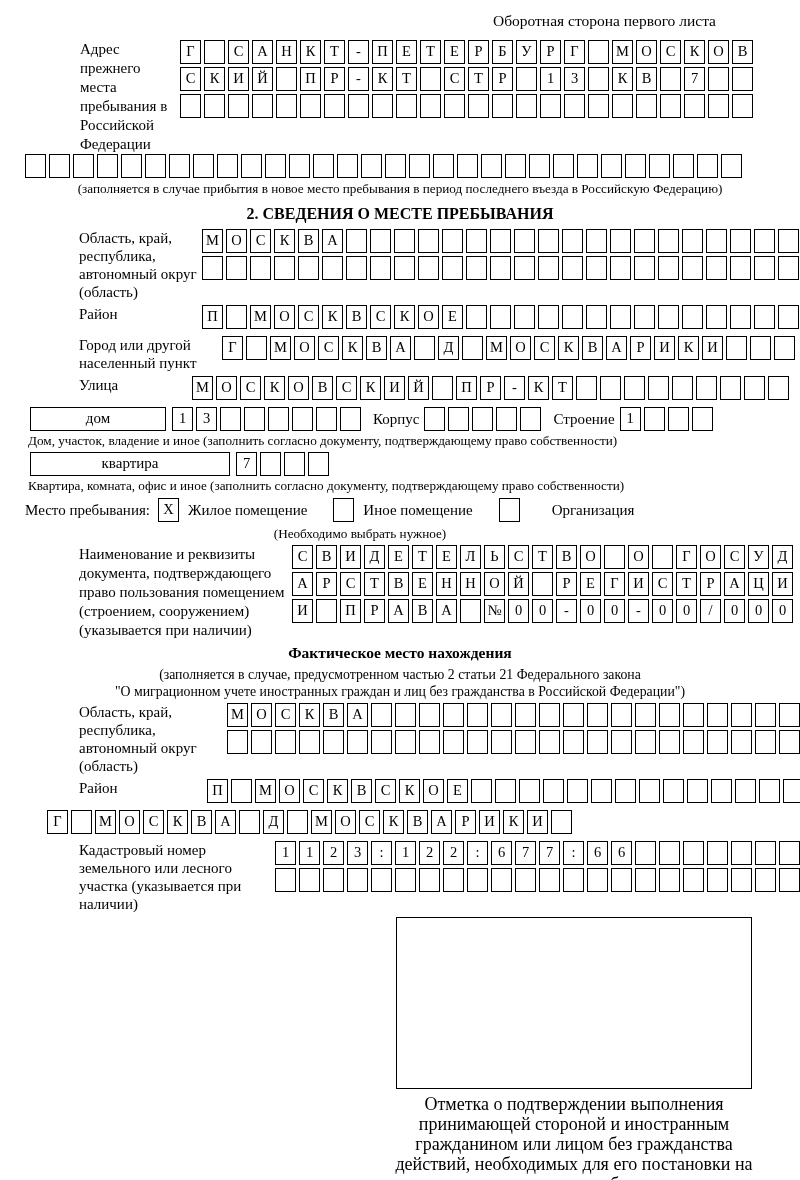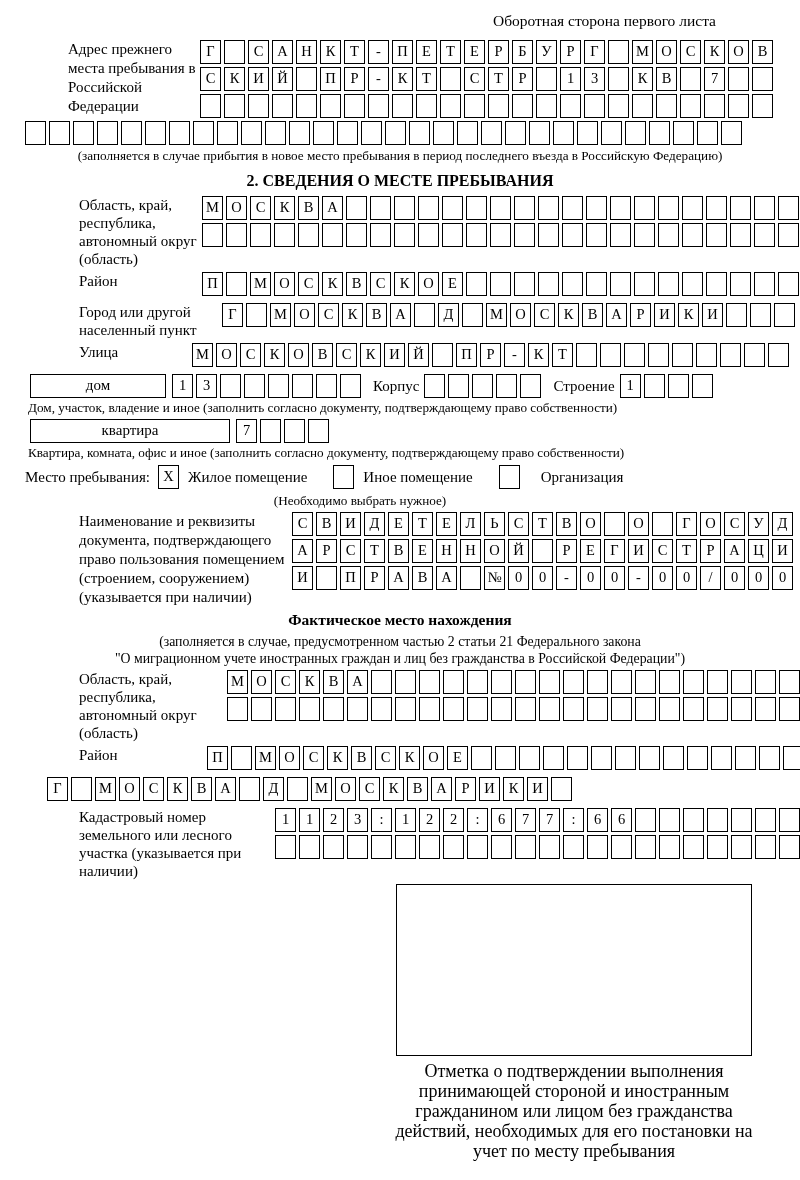--- a/index.html
+++ b/index.html
@@ -15,21 +15,21 @@
   .cb {
     display:inline-block; box-sizing:border-box;
     width:21px; height:24px; border:1.7px solid #000;
     margin-right:3px; text-align:center;
     font-size:14.5px; line-height:20px; vertical-align:top;
   }
   .boxrow { white-space:nowrap; height:24px; margin-bottom:3px; }
 
   
   .b1 { display:flex; margin-top:10px; }
-  .b1-label { width:180px; box-sizing:border-box; padding-left:48px; font-size:15px; line-height:19px;margin-left:20px; }
+  .b1-label { width:180px; box-sizing:border-box; padding-left:80px; font-size:15px; line-height:19px; }
   .fullrow { margin-left:25px; }
 
   .caption { font-size:13.2px; text-align:center; margin-top:1px; margin-bottom:2px; }
   .caption-left { font-size:13.2px; margin:0 0 3px 28px; height:16px; }
 
   .sec-title { text-align:center; font-weight:bold; font-size:16px; margin:8px 0 6px; }
 
   .field { display:flex; align-items:flex-start; margin-bottom:4px;padding-left:47px; }
   .flabel { box-sizing:border-box; padding-left:32px; font-size:15px; line-height:18px; flex-shrink:0; }
   .w155 { width:155px; } .w175 { width:175px; } .w145 { width:145px; }
@@ -43,21 +43,21 @@
   }
   .wb-house { width:136px; } .wb-apt { width:200px; }
   .inline-label { display:inline-block; margin:0 5px 0 9px; line-height:24px; vertical-align:top; }
 
   .stayrow { display:flex; align-items:flex-start; margin:4px 0 2px 25px; font-size:15px; height:26px; }
   .stayrow .txt { line-height:24px; }
   .checkbox {
     display:inline-block; box-sizing:border-box; width:21px; height:24px;
     border:1.7px solid #000; text-align:center; line-height:20px; font-size:14.5px;
   }
-  .ml8 { margin-left:8px; } .ml9 { margin-left:9px; } .ml26 { margin-left:26px; } .ml30 { margin-left:21px; }
+  .ml8 { margin-left:8px; } .ml9 { margin-left:9px; } .ml26 { margin-left:26px; } .ml30 { margin-left:32px; }
   .stay-note { width:720px; text-align:center; font-size:13.2px; margin-bottom:3px; }
 
   .actual-title { text-align:center; font-weight:bold; font-size:15.5px; margin:4px 0 4px; }
   .actual-note { text-align:center; font-size:13.8px; line-height:17px; margin-bottom:3px; }
 
   .stamp-wrap { margin-left:378px; width:392px; margin-top:4px; }
   .stamp-box { width:356px; height:172px; border:1.8px solid #000; box-sizing:border-box; margin:0 auto 5px; }
   .stamp-note { font-size:18px; line-height:20px; text-align:center; }
 </style>
 </head>

